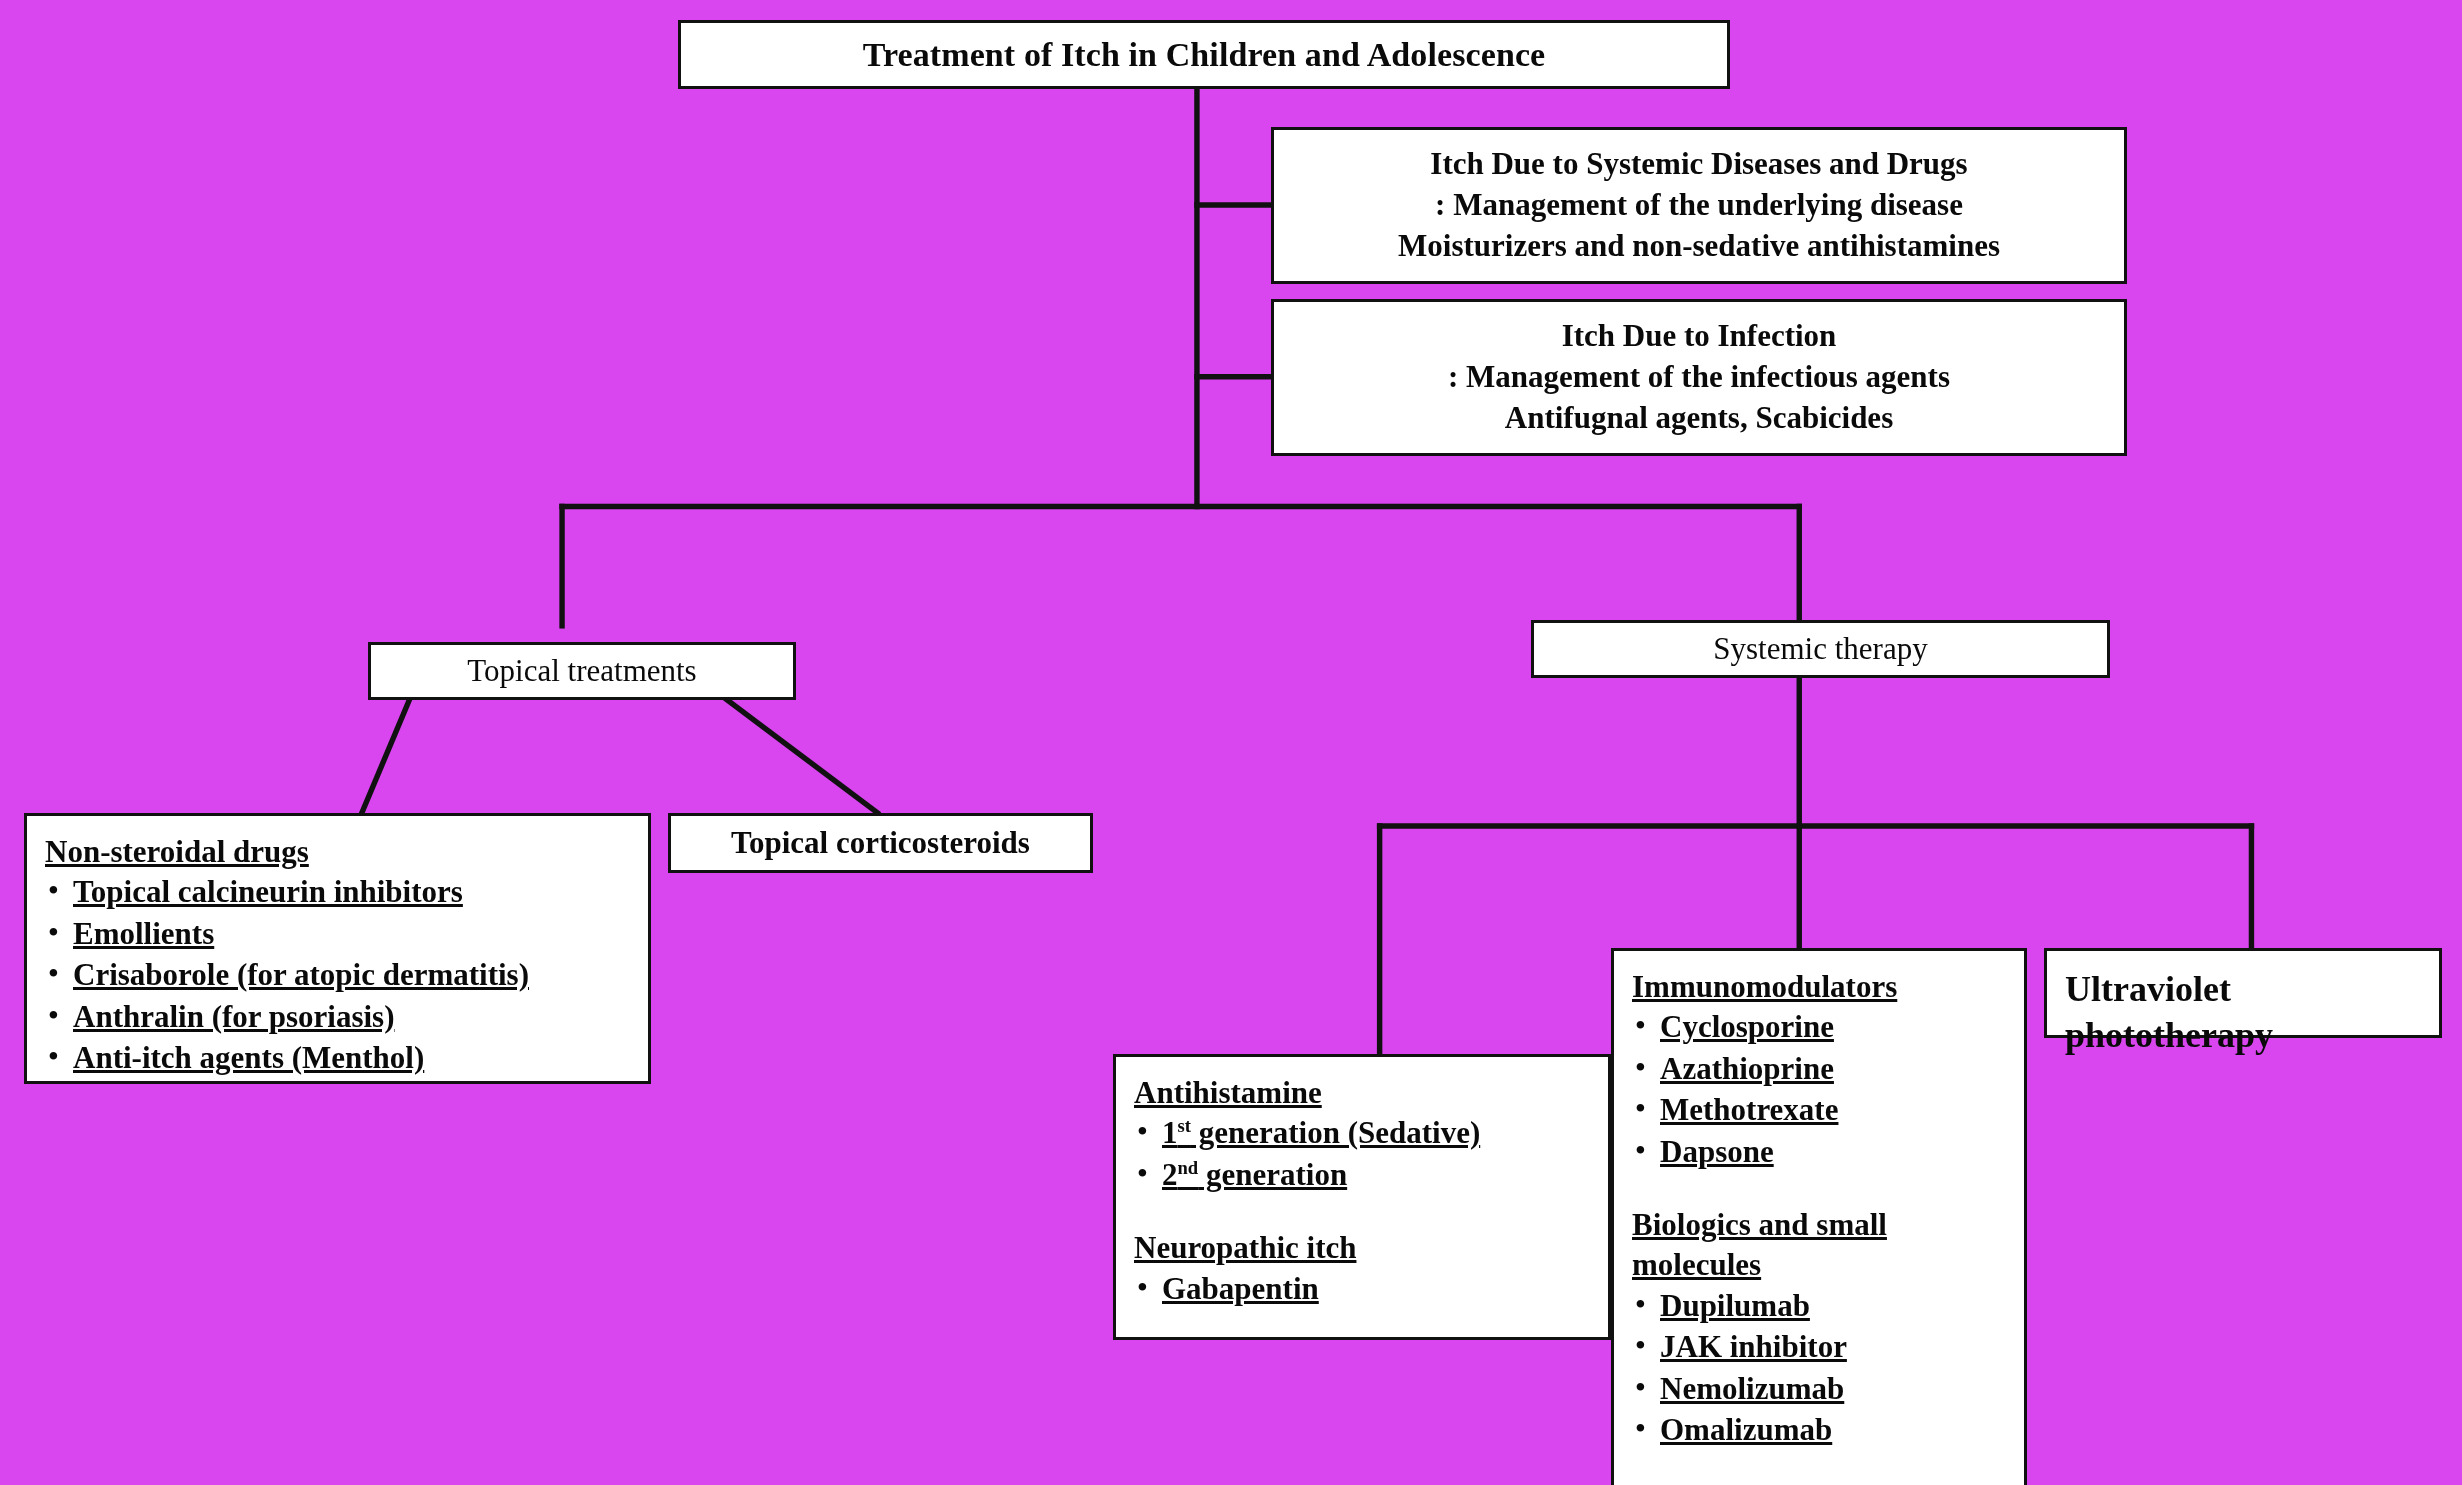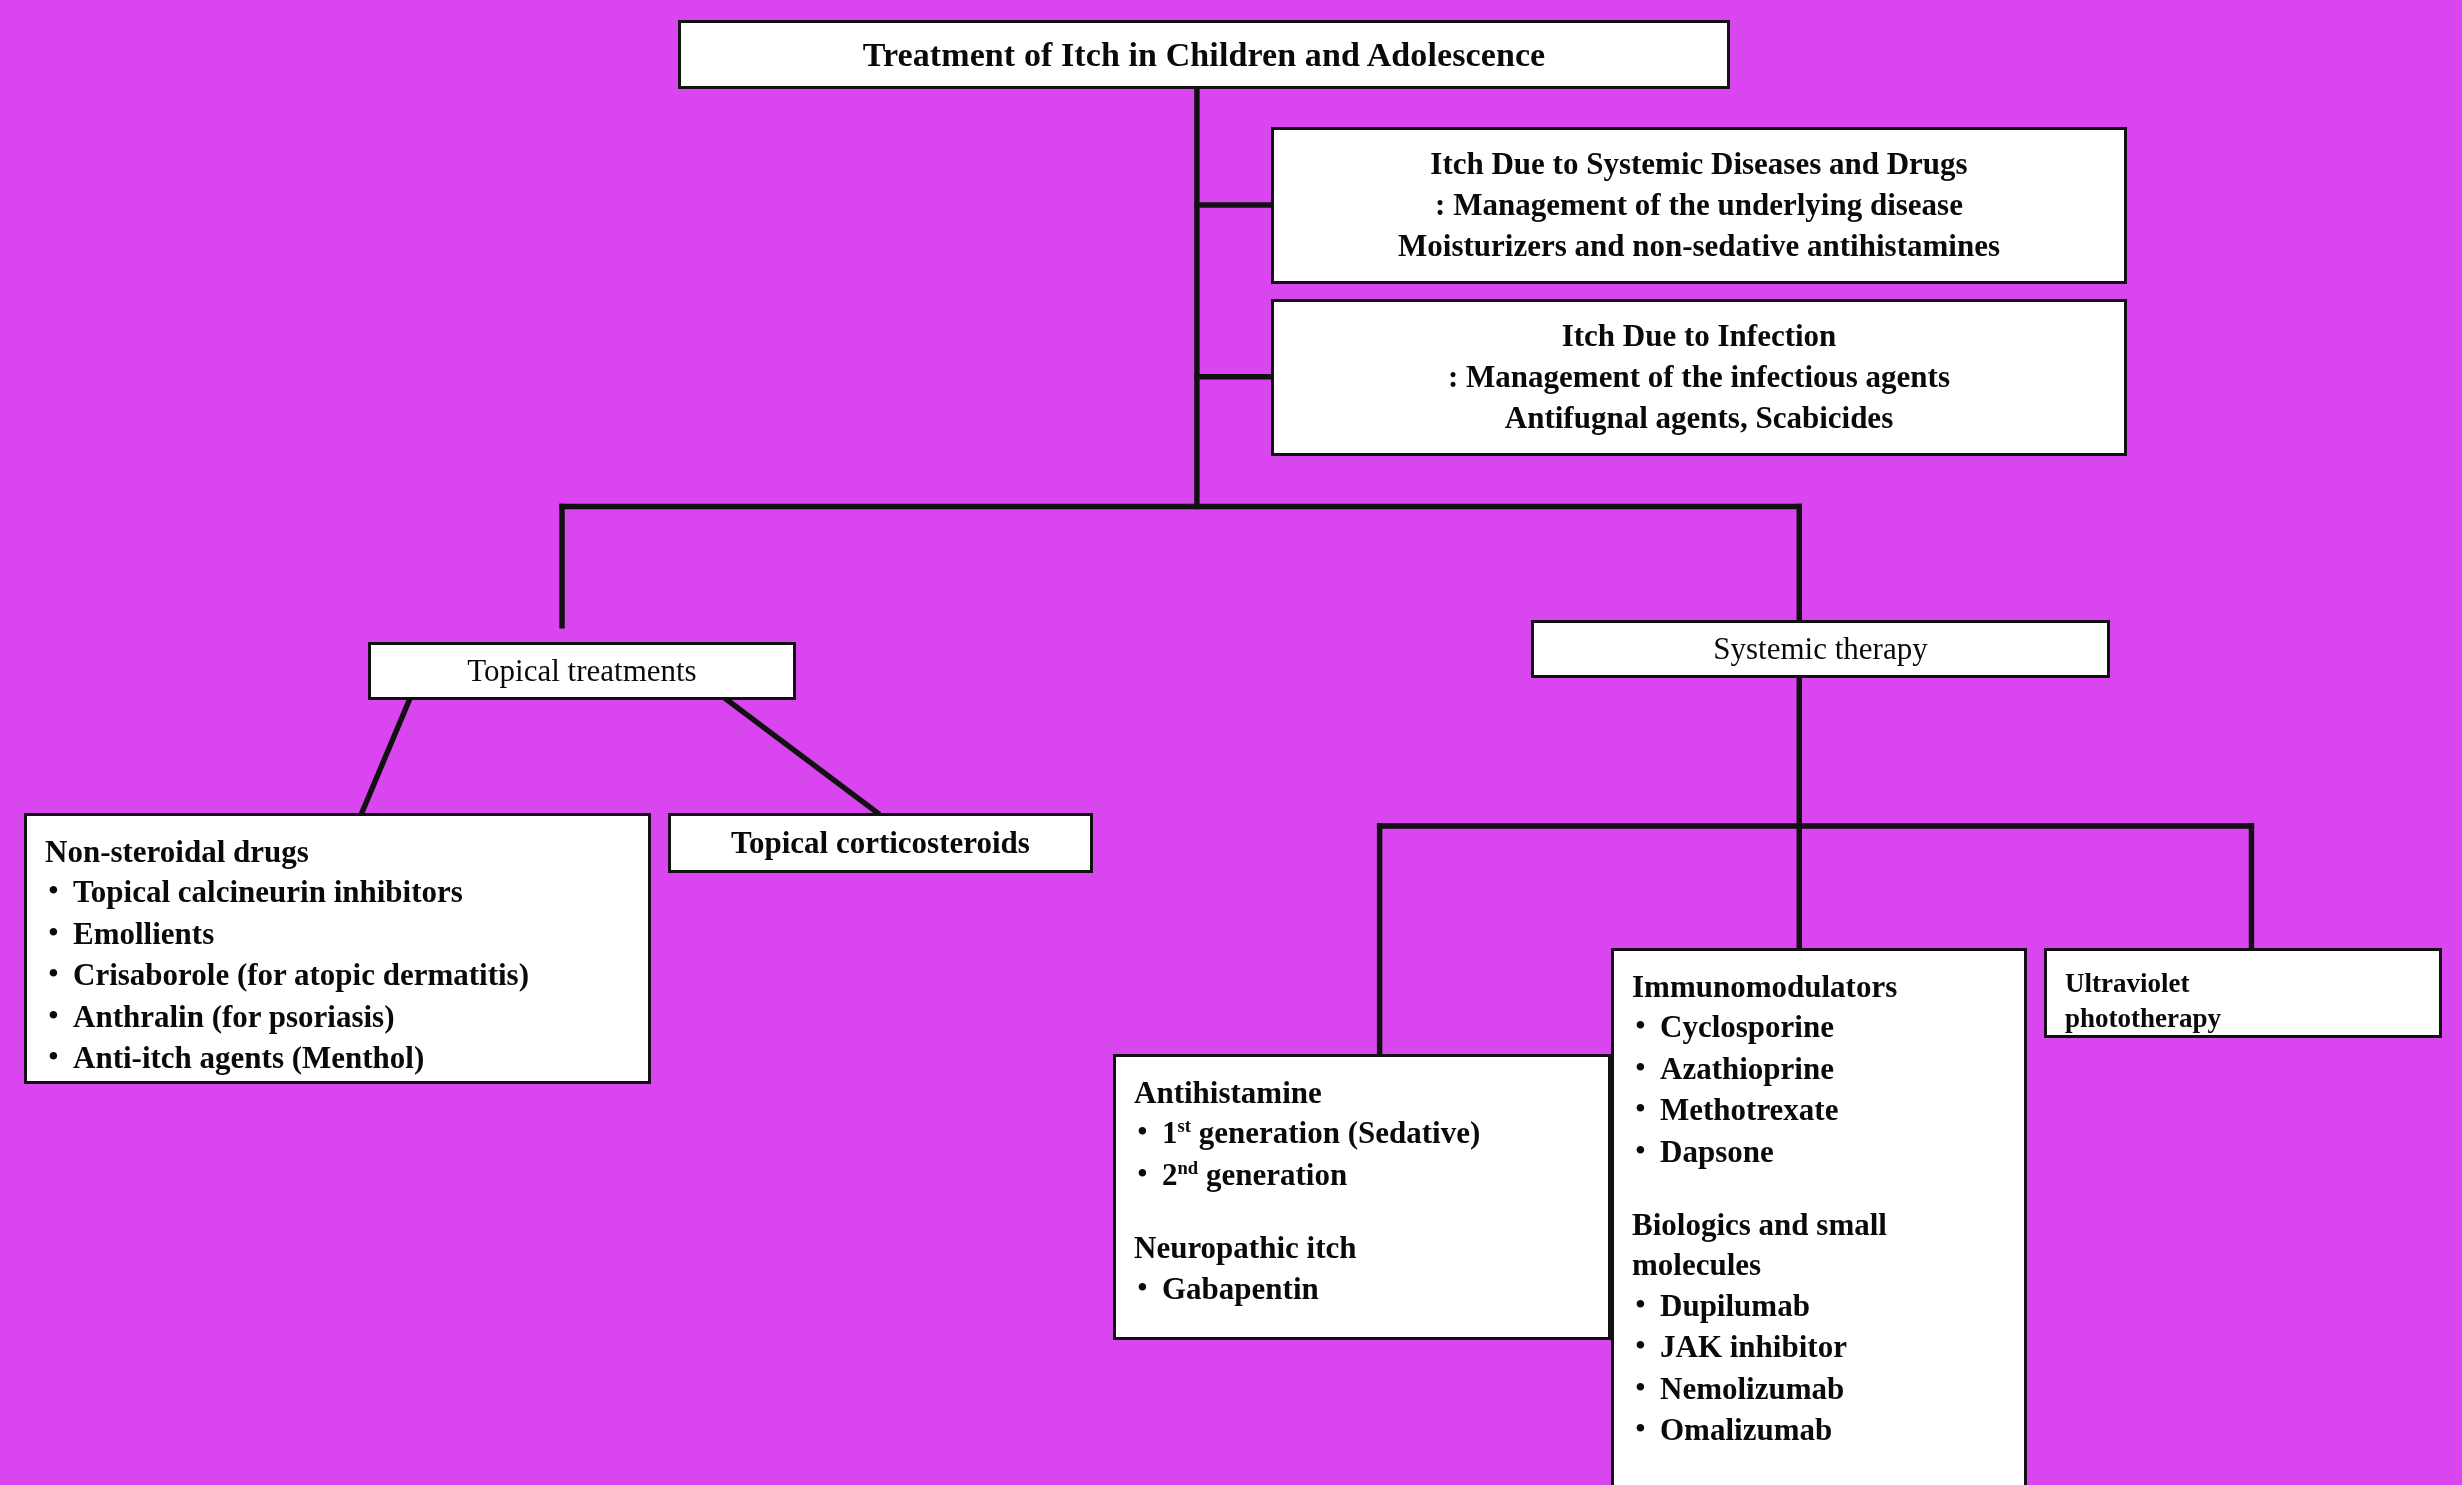--- a/index.html
+++ b/index.html
@@ -61,20 +61,21 @@
   .branch-text {
     font-size: 31px;
     font-weight: normal;
   }
   .branch-text.bold {
     font-weight: bold;
   }
   .list-box {
     padding: 15.7px 0 11px 18px;
     text-align: left;
+    text-decoration: underline;
   }
   .list-head {
     font-size: 31px;
     font-weight: bold;
     line-height: 1.28;
     white-space: nowrap;
   }
   .list-head.wrap {
     white-space: normal;
   }
@@ -104,21 +105,21 @@
   sup {
     font-size: 0.6em;
     vertical-align: super;
     line-height: 0;
   }
   .plain-box {
     padding: 14.5px 0 0 18px;
     text-align: left;
   }
   .plain-box .line {
-    font-size: 27px;
+    font-size: 36px;
     font-weight: bold;
     line-height: 1.3;
   }
 </style>
 </head>
 <body>
 
 <div id="chart-root">
 
   <svg class="connectors" viewBox="0 0 4083 2463">

